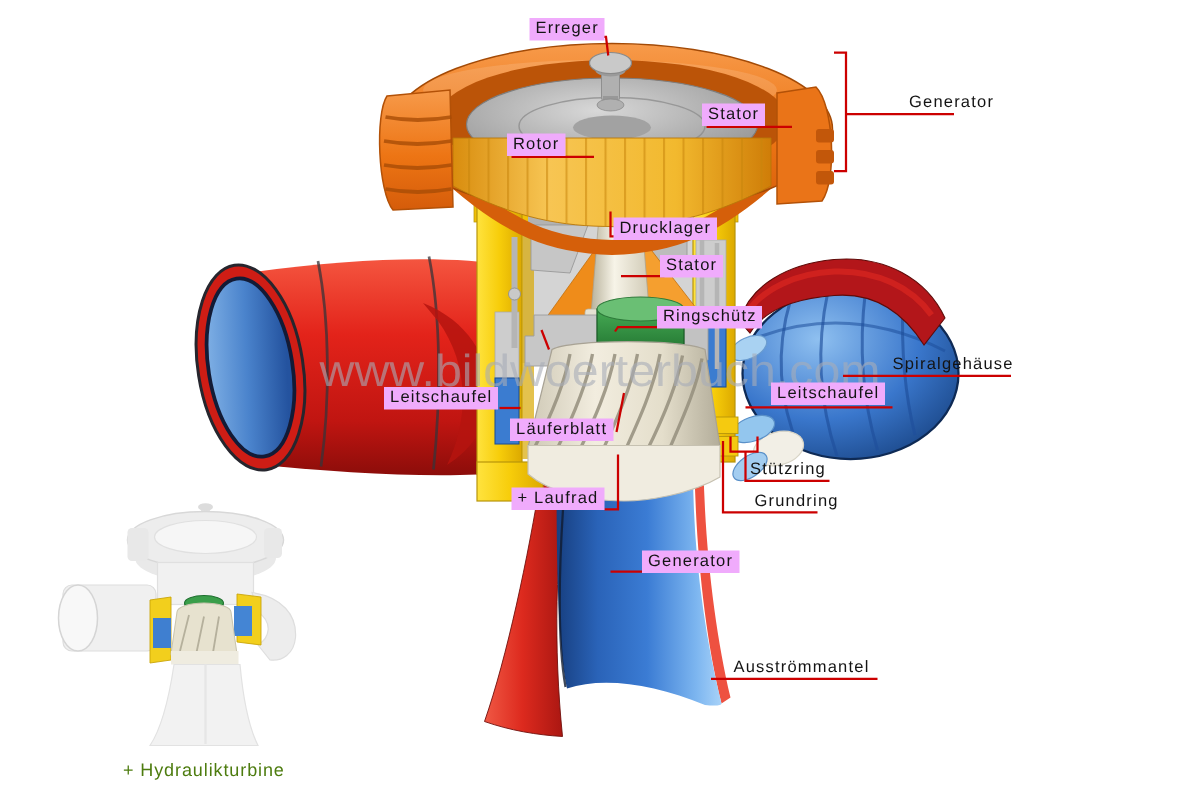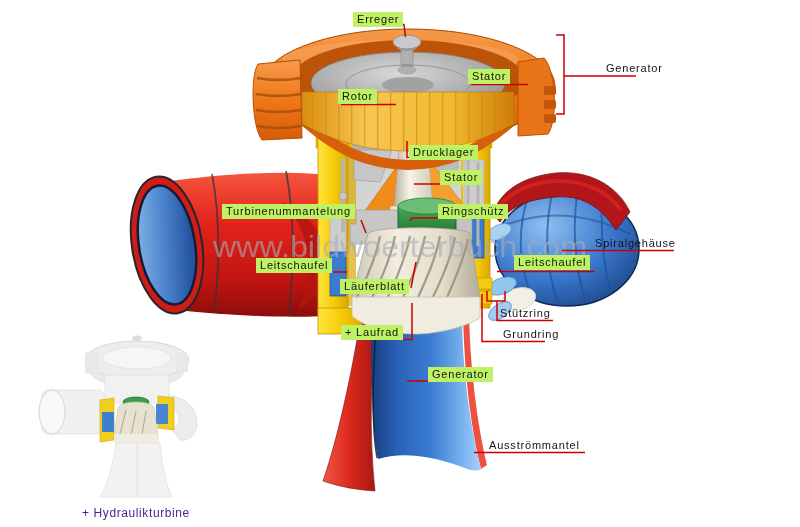--- a/index.html
+++ b/index.html
@@ -8,22 +8,22 @@
     overflow:hidden;font-family:"Liberation Sans",sans-serif;
   }
   .stage svg{position:absolute;left:0;top:0;}
   .lbl{
     position:absolute;
     font:11px/13px "Liberation Sans",sans-serif;
     letter-spacing:0.8px;
     color:#141414;
     white-space:nowrap;
   }
-  .boxed{background:#bef264;padding:1px 4px;}
-  .caption{font:12px/14px "Liberation Sans",sans-serif;letter-spacing:0.6px;color:#4c1d95;}
+  .boxed{background:#f0abfc;padding:1px 4px;}
+  .caption{font:12px/14px "Liberation Sans",sans-serif;letter-spacing:0.6px;color:#4d7c0f;}
 </style>
 </head>
 <body>
 
 <div class="stage">
 
 <svg width="800" height="527" viewBox="0 0 800 527">
   <defs>
     <linearGradient id="gOrange" x1="0" y1="0" x2="0" y2="1">
       <stop offset="0" stop-color="#f79a4a"></stop>
@@ -258,21 +258,20 @@
     <path d="M474,452.5 L585,452.5"></path>
   </g>
 </svg>
 
 <div class="lbl boxed" style="left:353px;top:12px">Erreger</div>
 <div class="lbl boxed" style="left:468px;top:69px">Stator</div>
 <div class="lbl" style="left:606px;top:62px">Generator</div>
 <div class="lbl boxed" style="left:338px;top:89px">Rotor</div>
 <div class="lbl boxed" style="left:409px;top:145px">Drucklager</div>
 <div class="lbl boxed" style="left:440px;top:170px">Stator</div>
-<div class="lbl boxed" style="left:222px;top:204px">Turbinenummantelung</div>
 <div class="lbl boxed" style="left:438px;top:204px">Ringschütz</div>
 <div class="lbl" style="left:595px;top:237px">Spiralgehäuse</div>
 <div class="lbl boxed" style="left:256px;top:258px">Leitschaufel</div>
 <div class="lbl boxed" style="left:514px;top:255px">Leitschaufel</div>
 <div class="lbl boxed" style="left:340px;top:279px">Läuferblatt</div>
 <div class="lbl boxed" style="left:341px;top:325px">+ Laufrad</div>
 <div class="lbl" style="left:500px;top:307px">Stützring</div>
 <div class="lbl" style="left:503px;top:328px">Grundring</div>
 <div class="lbl boxed" style="left:428px;top:367px">Generator</div>
 <div class="lbl" style="left:489px;top:439px">Ausströmmantel</div>

